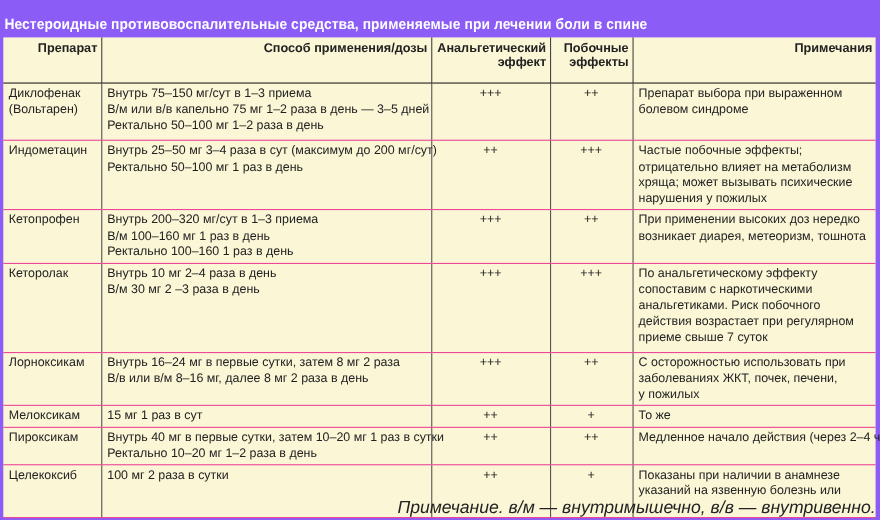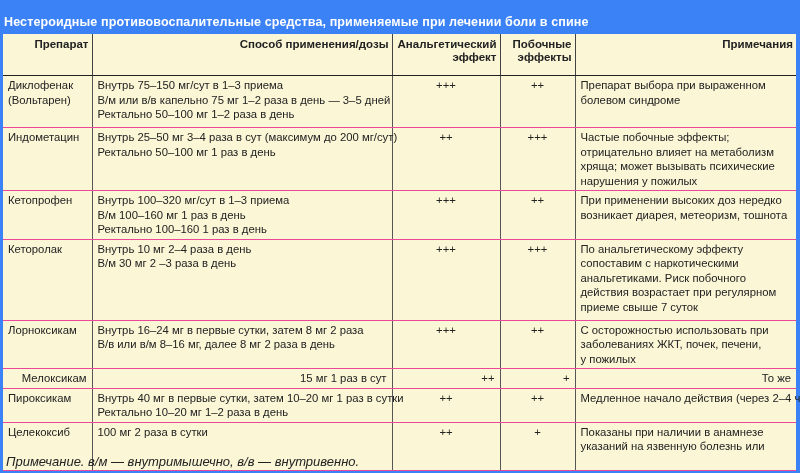--- a/index.html
+++ b/index.html
@@ -4,21 +4,21 @@
 <style>
   html, body { margin: 0; padding: 0; }
   body {
     width: 800px; height: 473px; overflow: hidden;
     background: #8b2f7c;
     font-family: "Liberation Sans", sans-serif;
     position: relative;
   }
   .frame {
     position: absolute; left: 0; top: 0; width: 800px; height: 473px;
-    background: #3b82f6;
+    background: #8b5cf6;
   }
   .title {
     position: absolute; left: 4px; top: 10px; width: 790px; height: 24px;
     color: #ffffff; font-weight: bold; font-size: 13.5px; line-height: 24px;
     letter-spacing: 0.1px; transform: scaleX(0.93); transform-origin: left center;
     white-space: nowrap;
   }
   .panel {
     position: absolute; left: 3px; top: 34px; width: 793px; height: 436px;
     background: #fbf6d6;
@@ -44,27 +44,28 @@
   }
   th:last-child, td:last-child { border-right: none; }
   td.c { text-align: center; }
   td .line { display: block; white-space: nowrap; }
   .row-diclo td { height: 47px; }
   .row-ibu td { height: 14px; }
   .row-indo td { height: 40px; }
   .row-keto td { height: 38px; }
   .row-ketor td { height: 76px; }
   .row-lorn td { height: 42px; }
-  .row-melo td { height: 12px; text-align: right; }
+  .row-melo td { height: 12px; }
   .row-piro td { height: 29px; }
   .row-cele td { height: 43px; }
   .note {
     position: absolute; left: 3px; top: 454px; width: 790px; height: 16px;
-    font-style: italic; font-size: 13px; color: #222; padding-left: 3px;
+    font-style: italic; font-size: 16px; color: #222; padding-left: 3px;
     line-height: 16px;
+    text-align: right;
   }
 </style>
 </head>
 <body>
 
 <div class="frame">
   <div class="title">Нестероидные противовоспалительные средства, применяемые при лечении боли в спине</div>
   <div class="panel">
     <table>
       <colgroup>
@@ -116,21 +117,21 @@
               <span class="line">отрицательно влияет на метаболизм</span>
               <span class="line">хряща; может вызывать психические</span>
               <span class="line">нарушения у пожилых</span>
             </td>
   </tr>
           <tr class="row-keto">
     <td>
               <span class="line">Кетопрофен</span>
             </td>
     <td>
-              <span class="line">Внутрь 100–320 мг/сут в 1–3 приема</span>
+              <span class="line">Внутрь 200–320 мг/сут в 1–3 приема</span>
               <span class="line">В/м 100–160 мг 1 раз в день</span>
               <span class="line">Ректально 100–160 1 раз в день</span>
             </td>
     <td class="c">+++</td>
     <td class="c">++</td>
     <td>
               <span class="line">При применении высоких доз нередко</span>
               <span class="line">возникает диарея, метеоризм, тошнота</span>
             </td>
   </tr>

